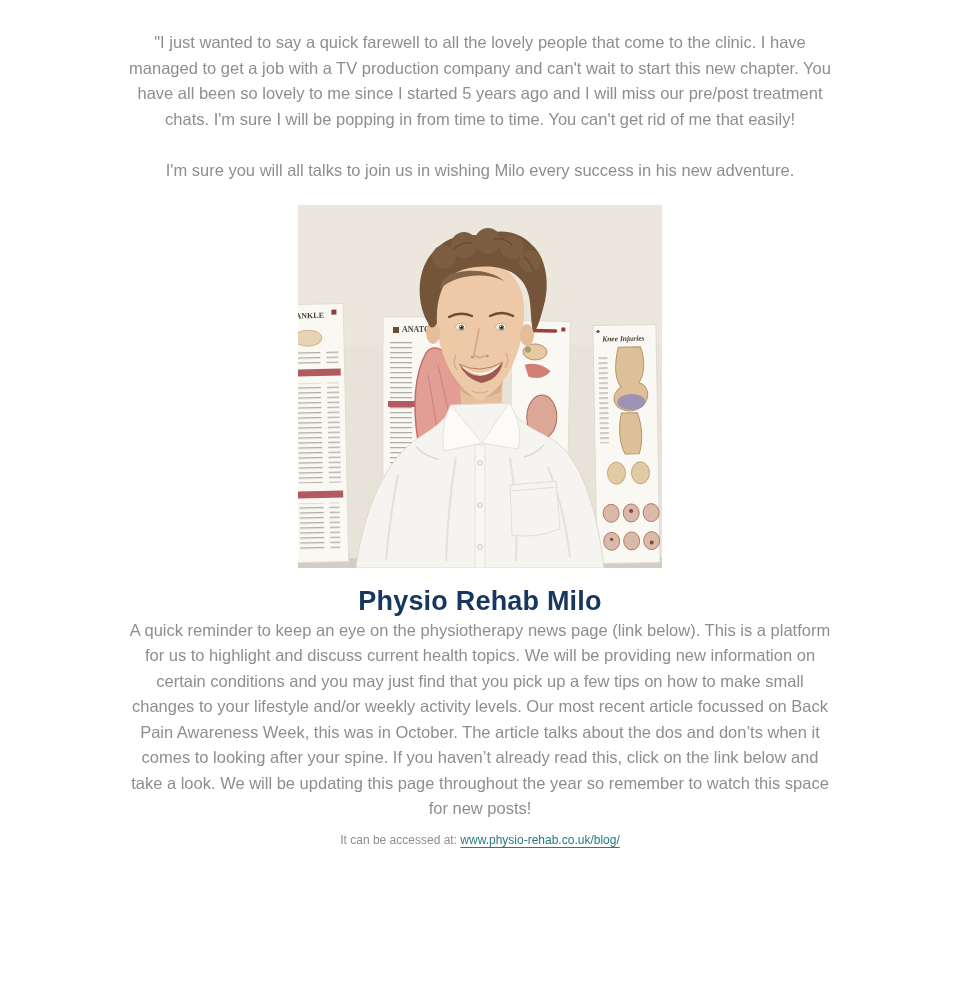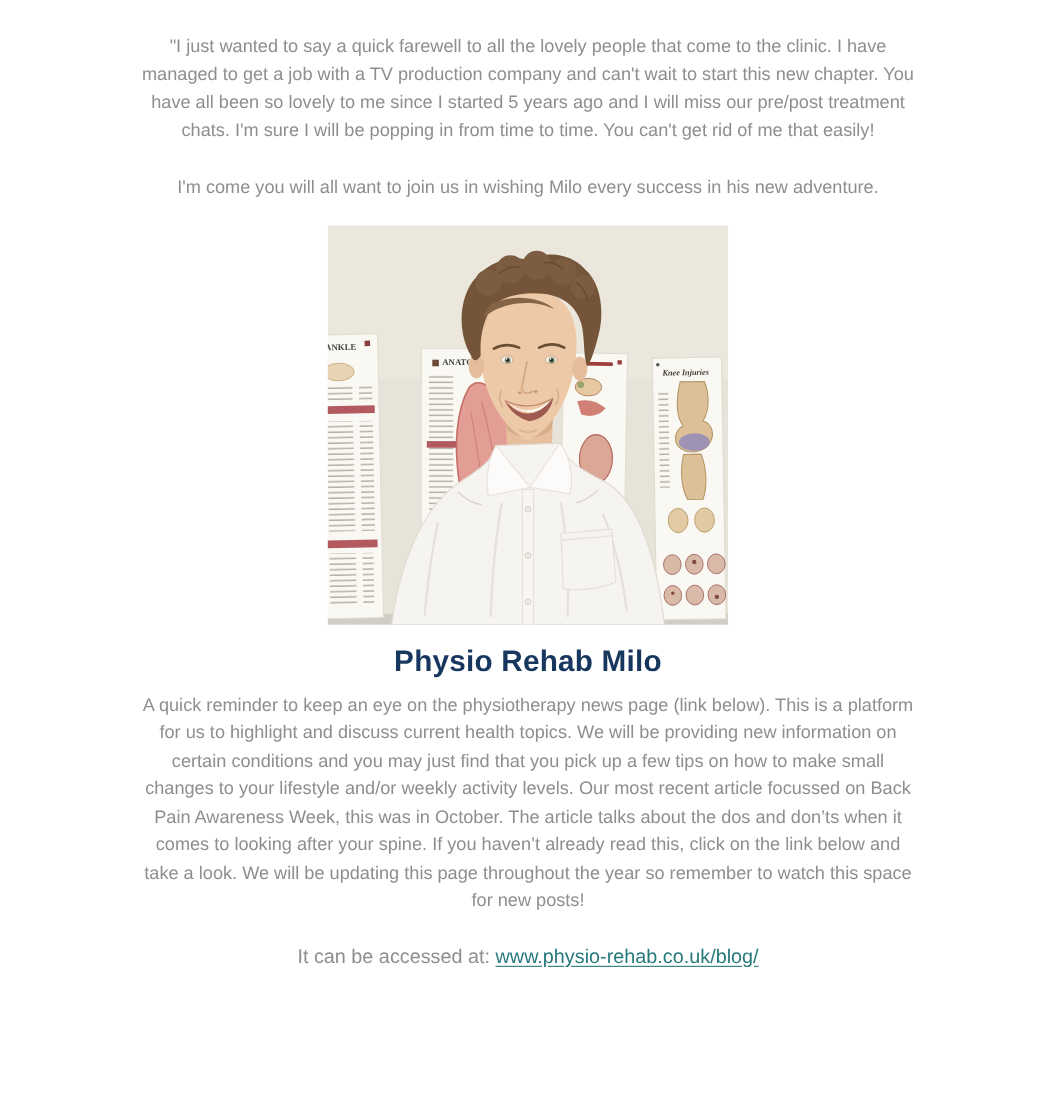--- a/index.html
+++ b/index.html
@@ -24,49 +24,49 @@
   .body-text {
     width: 706px;
     margin: 0 auto;
     text-align: center;
     color: #8e8e8e;
     font-size: 16.5px;
     line-height: 25.5px;
   }
   .p1 { margin-top: 30px; }
   .p2 { margin-top: 26px; }
-  .p3 { margin-top: 12px; }
+  .p3 { margin-top: 1px; }
   .photo-wrap {
     width: 364px;
     height: 363px;
     margin: 21px auto 0;
   }
   .photo-wrap svg { display: block; }
   .access-line {
-    margin-top: 26px;
+    margin-top: 11px;
     text-align: center;
     color: #8e8e8e;
-    font-size: 18px;
+    font-size: 12px;
   }
   .blog-link {
     color: #26797c;
     text-decoration: underline;
     text-underline-offset: 3px;
     cursor: pointer;
   }
 </style>
 </head>
 <body>
 
 <div class="page">
 
 
   <p class="body-text p1">"I just wanted to say a quick farewell to all the lovely people that come to the clinic. I have managed to get a job with a TV production company and can't wait to start this new chapter. You have all been so lovely to me since I started 5 years ago and I will miss our pre/post treatment chats. I'm sure I will be popping in from time to time. You can't get rid of me that easily!</p>
 
-  <p class="body-text p2">I'm come you will all want to join us in wishing Milo every success in his new adventure.</p>
+  <p class="body-text p2">I'm sure you will all talks to join us in wishing Milo every success in his new adventure.</p>
 
   <div class="photo-wrap">
     <svg viewBox="0 0 364 363" width="364" height="363" xmlns="http://www.w3.org/2000/svg">
       <defs>
         <pattern id="tl2" width="30" height="5" patternUnits="userSpaceOnUse">
           <rect width="24" height="1.3" y="2" fill="#b2ada3"></rect>
         </pattern>
       </defs>
 
       <rect width="364" height="363" fill="#e8e3d8"></rect>

